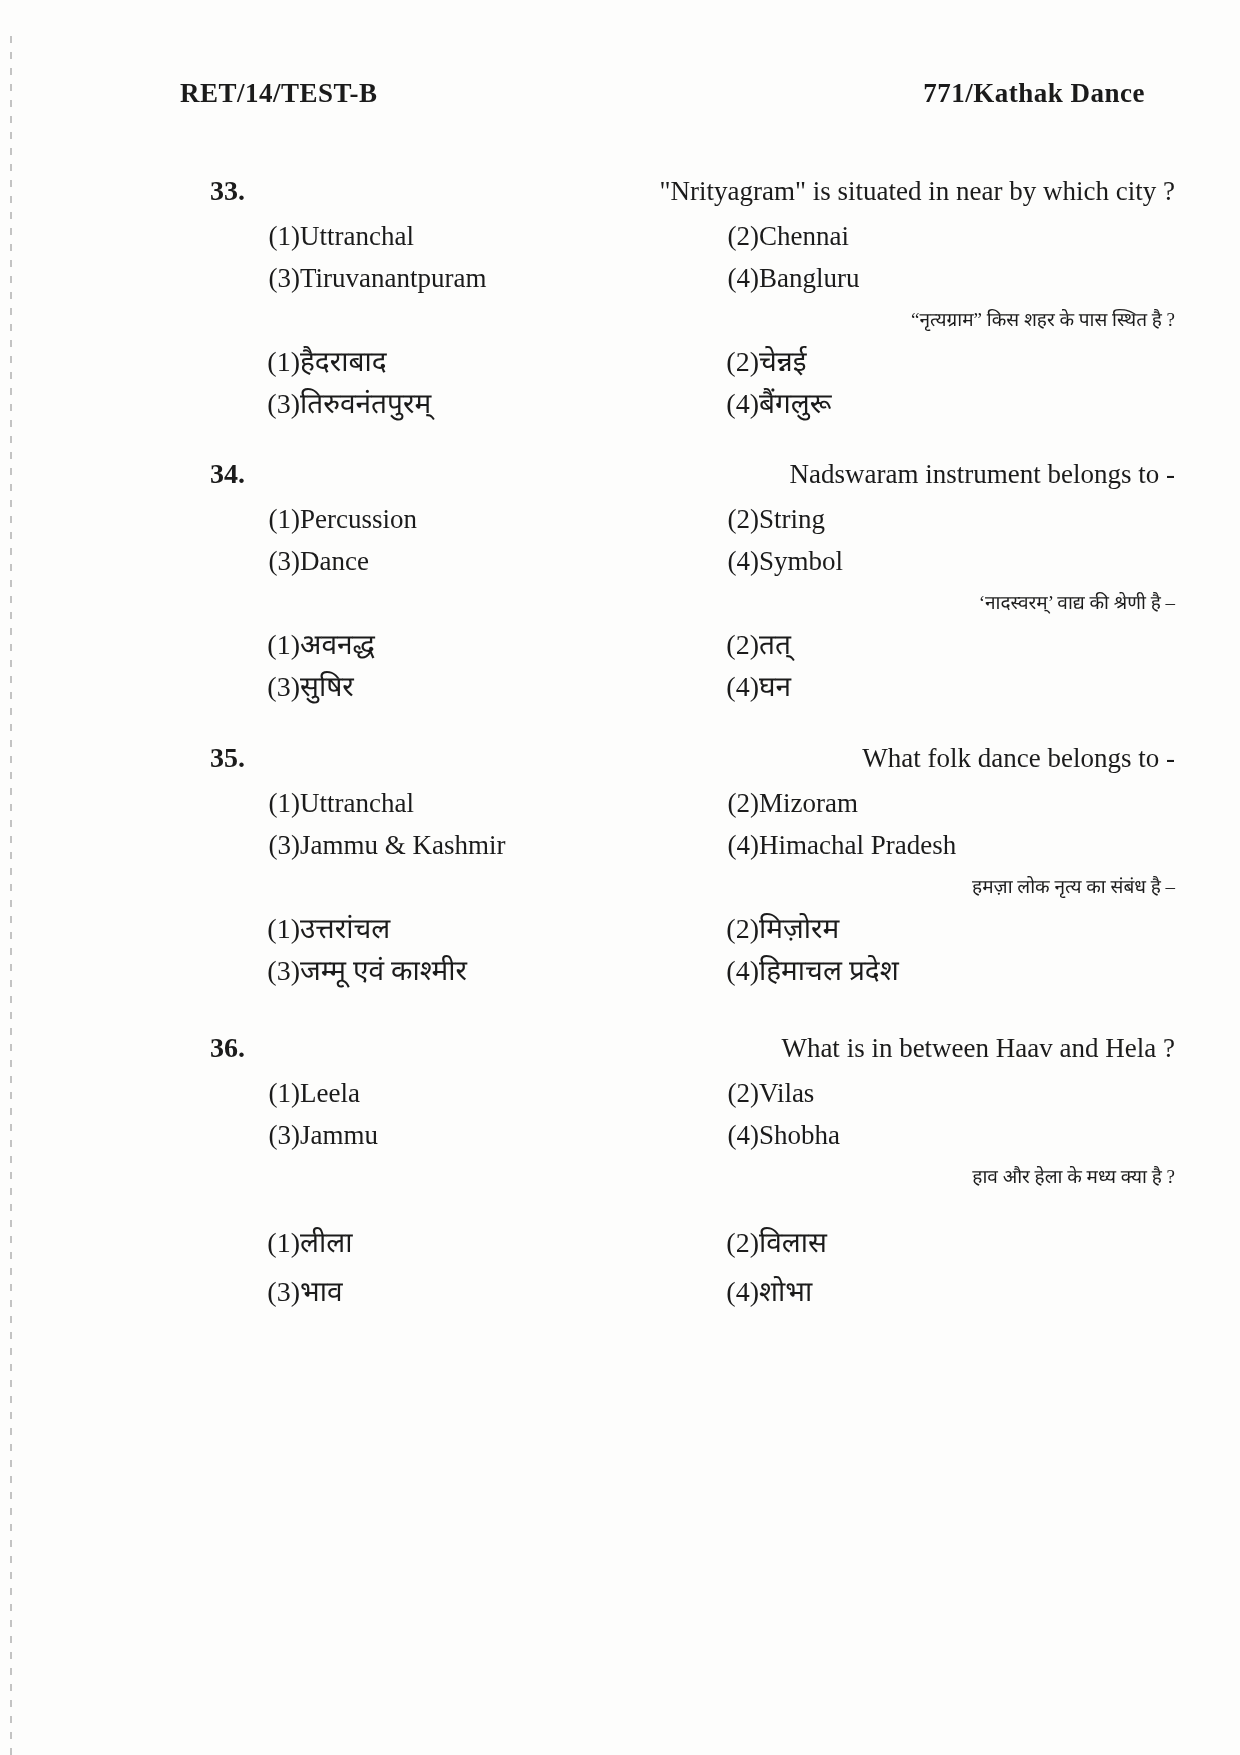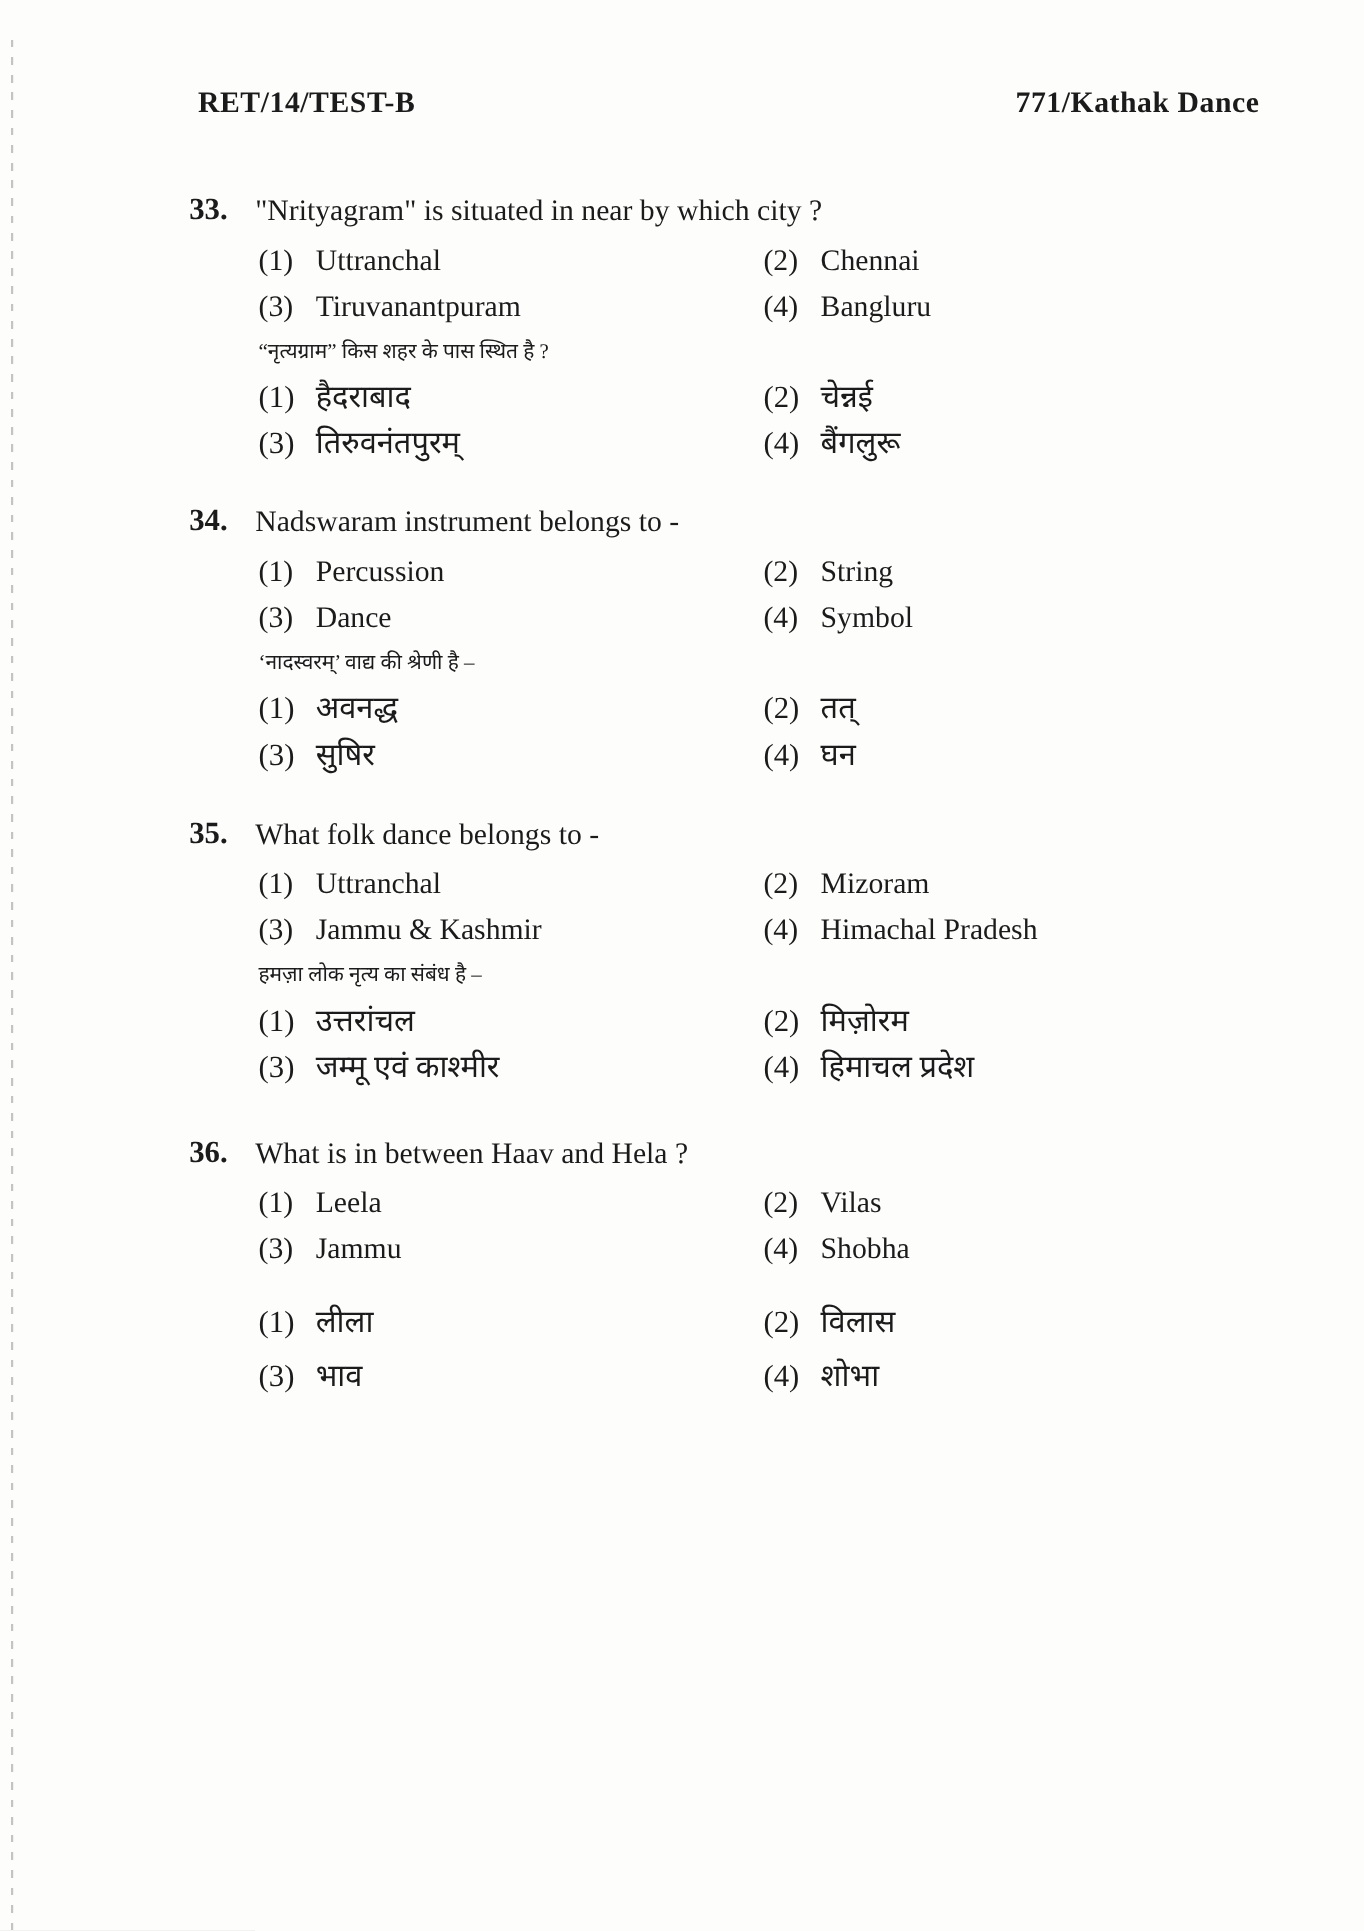--- a/index.html
+++ b/index.html
@@ -17,21 +17,21 @@
     position:absolute; left:10px; top:36px; bottom:0;
     width:2px; opacity:.5;
     background:repeating-linear-gradient(to bottom,#8a8a8a 0 7px,transparent 7px 16px);
   }
   .header {
     position:absolute; top:78px; left:180px; width:965px;
     display:flex; justify-content:space-between;
     font-weight:bold; font-size:27px; line-height:30px;
     letter-spacing:.5px;
   }
-  .question { position:absolute; left:172px; width:990px; }
+  .question { position:absolute; left:185px; width:990px;text-align:right; }
   .q-33 { top:173px; }
   .q-34 { top:456px; }
   .q-35 { top:740px; }
   .q-36 { top:1030px; }
   .q-head { display:flex; line-height:36px; font-size:27px; }
   .q-num  { font-weight:bold; width:60px; flex:none; font-size:28px; }
   .q-text { flex:1; }
   .opts {
     display:grid; grid-template-columns:459px 1fr;
     margin-left:63px; margin-top:6px;
@@ -207,20 +207,21 @@
       </div>
       <div class="opt">
         <span class="opt-num">(3)</span>
         <span class="opt-label">Jammu</span>
       </div>
       <div class="opt">
         <span class="opt-num">(4)</span>
         <span class="opt-label">Shobha</span>
       </div>
     </div>
+    <div class="hi-q">हाव और हेला के मध्य क्या है ?</div>
     <div class="opts hi">
       <div class="opt">
         <span class="opt-num">(1)</span>
         <span class="opt-label">लीला</span>
       </div>
       <div class="opt">
         <span class="opt-num">(2)</span>
         <span class="opt-label">विलास</span>
       </div>
       <div class="opt">

